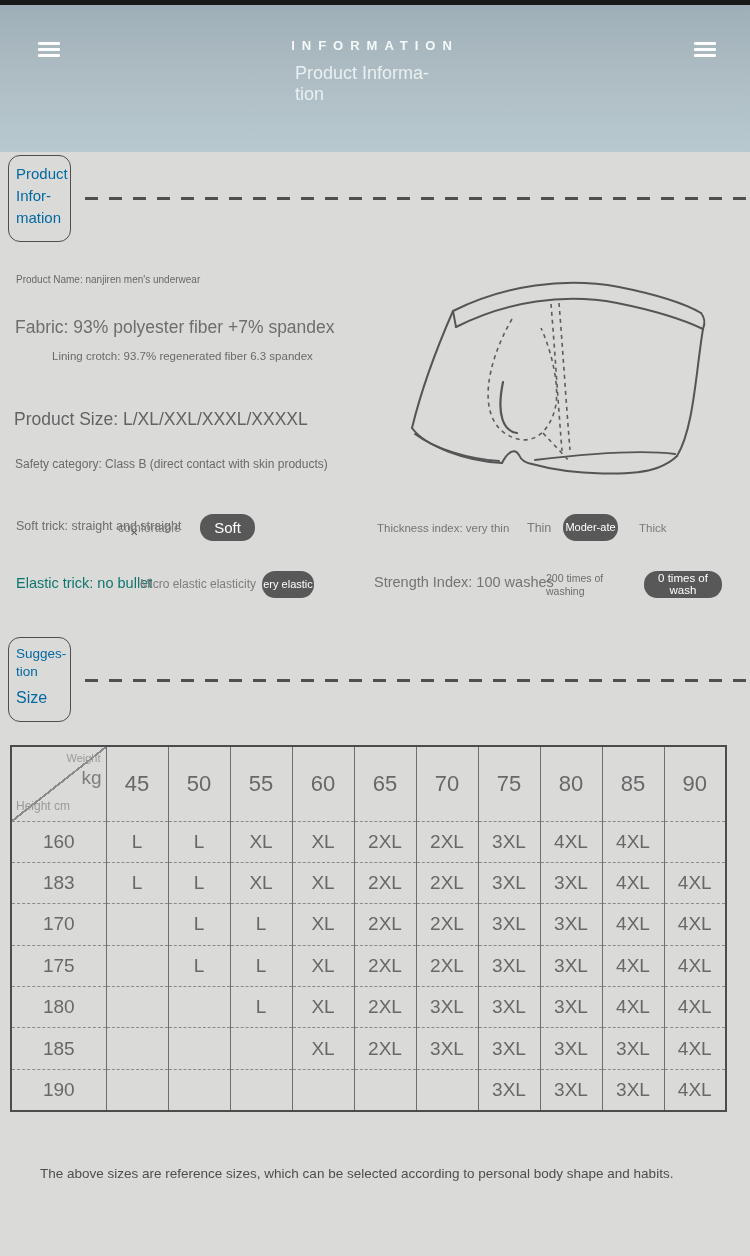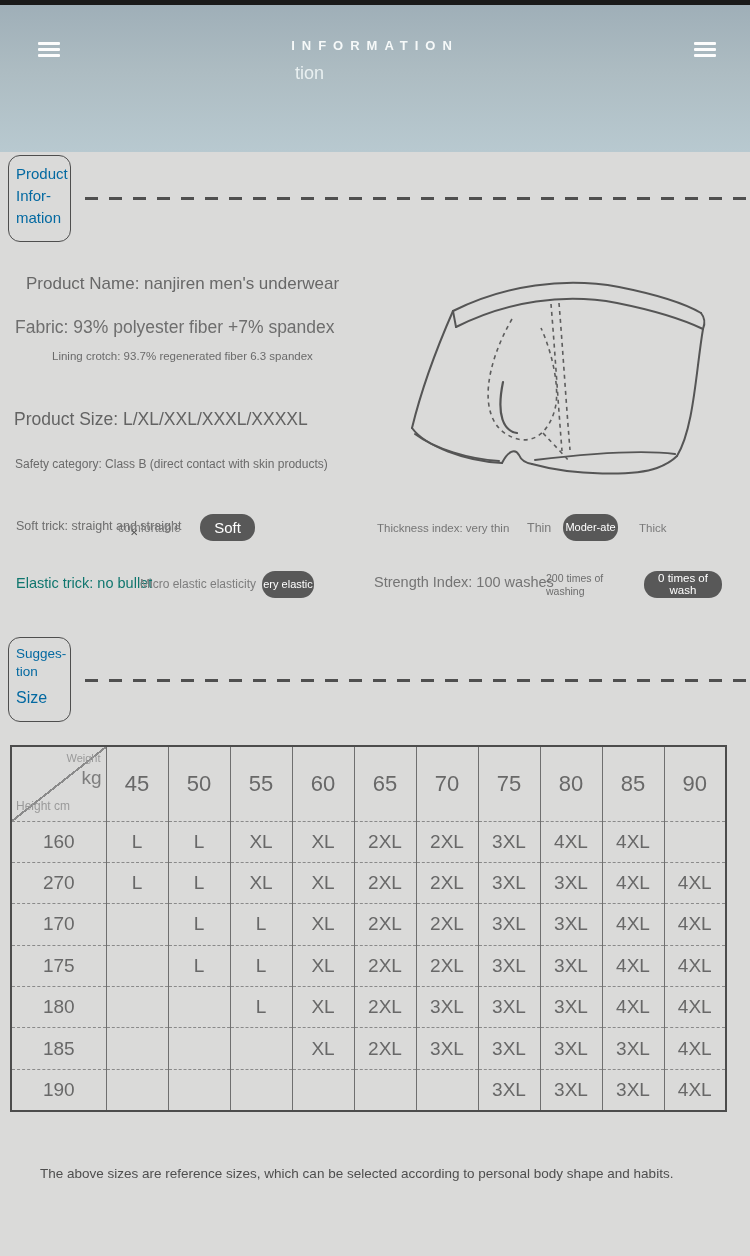--- a/index.html
+++ b/index.html
@@ -28,21 +28,21 @@
   .sec-box2 .l1{font-size:13.5px;line-height:1.3;display:block;}
   .sec-box2 .big{font-size:16px;display:block;margin-top:9px;}
   .box-product{left:8px;top:155px;height:87px;}
   .box-suggest{left:8px;top:637px;height:85px;}
 
   .dashline{height:3px;background:repeating-linear-gradient(90deg,#4f4f4f 0 13px,transparent 13px 24px);}
   .dash1{left:85px;top:197px;width:662px;}
   .dash2{left:85px;top:679px;width:662px;}
 
   
-  .t-name{left:16px;top:274px;font-size:17px;color:#686868;margin-left:10px;}
+  .t-name{left:16px;top:274px;font-size:10px;color:#686868;}
   .t-fabric{left:15px;top:317px;font-size:17.5px;color:#6e6e6e;}
   .t-lining{left:52px;top:350px;font-size:11.5px;color:#6a6a6a;}
   .t-size{left:14px;top:409px;font-size:17.5px;color:#636363;}
   .t-safety{left:15px;top:457px;font-size:12px;color:#6a6a6a;}
 
   .t-soft{left:16px;top:519px;font-size:12.5px;color:#6d6d6d;}
   .t-soft-ov{left:118px;top:521px;font-size:12px;color:#7d7d7d;}
   .t-soft-x{left:130px;top:527px;font-size:10px;color:#555;}
   .pill{background:#585858;color:#ffffff;border-radius:13px;text-align:center;
         box-sizing:border-box;display:flex;align-items:center;justify-content:center;line-height:1.0;}
@@ -90,20 +90,21 @@
   <div class="abs topbar"></div>
 
   <div class="abs header">
     <div class="abs burger burger-l">
         <span></span>
         <span></span>
         <span></span>
       </div>
     <div class="abs kicker">INFORMATION</div>
     <div class="abs hdr-title">
+      <div>Product Informa-</div>
       <div>tion</div>
     </div>
     <div class="abs burger burger-r">
         <span></span>
         <span></span>
         <span></span>
       </div>
   </div>
 
   <div class="abs sec-box box-product">
@@ -208,21 +209,21 @@
             <td class="scell">XL</td>
             <td class="scell">XL</td>
             <td class="scell">2XL</td>
             <td class="scell">2XL</td>
             <td class="scell">3XL</td>
             <td class="scell">4XL</td>
             <td class="scell">4XL</td>
             <td class="scell"></td>
           </tr>
           <tr class="body">
-            <td class="hcell">270</td>
+            <td class="hcell">183</td>
             <td class="scell">L</td>
             <td class="scell">L</td>
             <td class="scell">XL</td>
             <td class="scell">XL</td>
             <td class="scell">2XL</td>
             <td class="scell">2XL</td>
             <td class="scell">3XL</td>
             <td class="scell">3XL</td>
             <td class="scell">4XL</td>
             <td class="scell">4XL</td>

